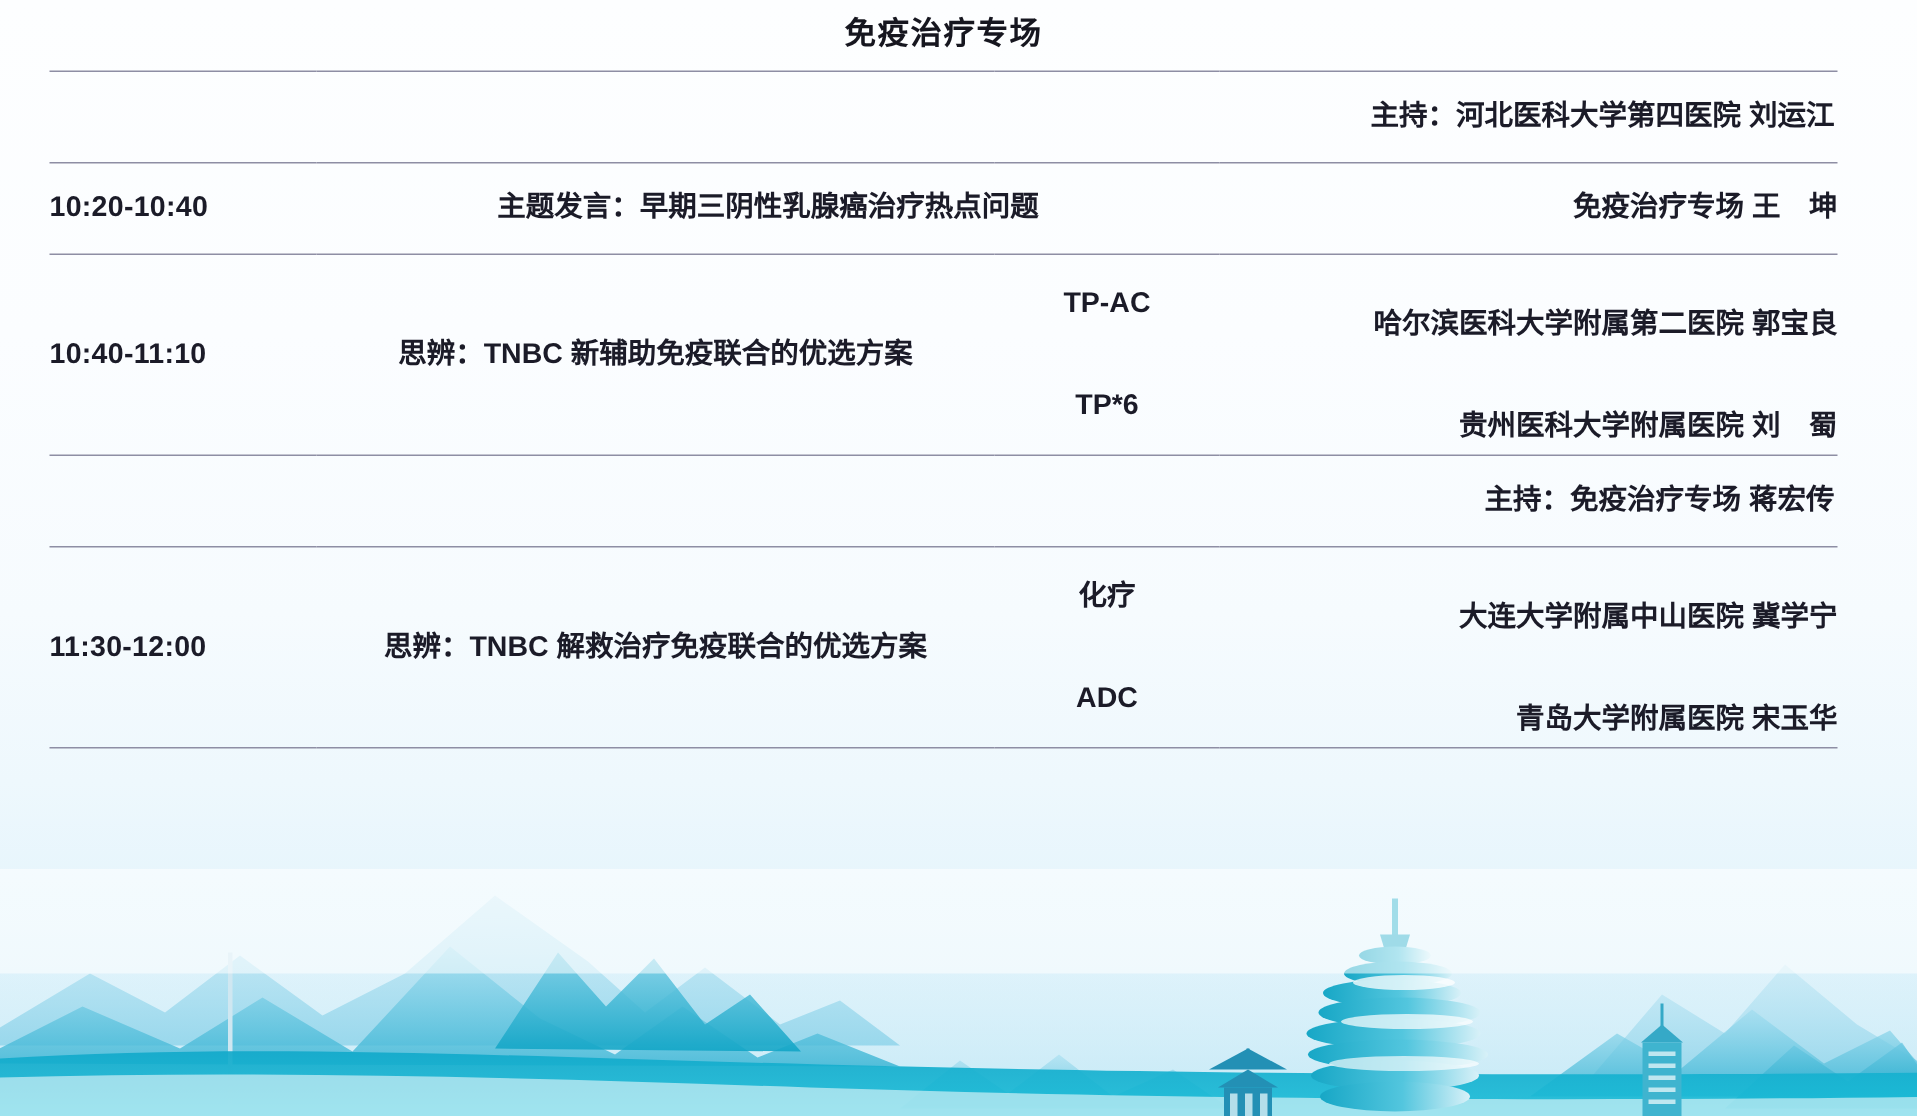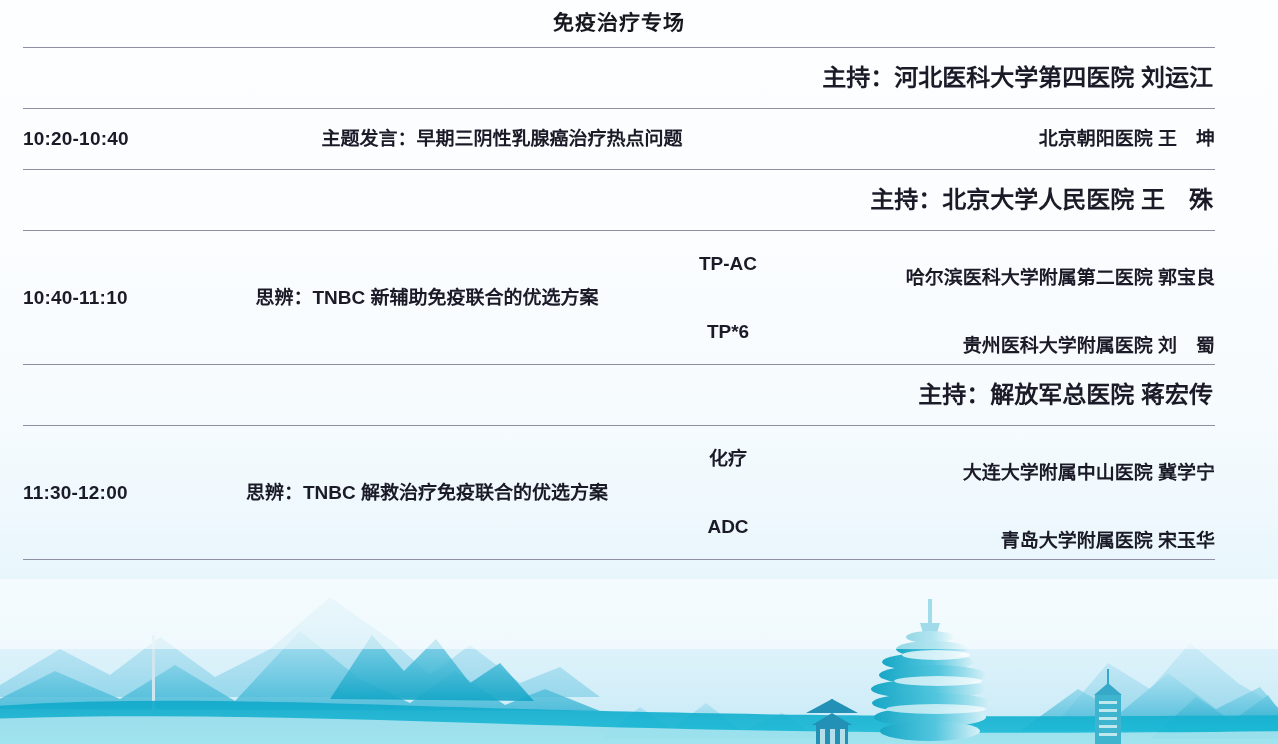--- a/index.html
+++ b/index.html
@@ -38,21 +38,21 @@
     bottom: 0;
     height: 165px;
     overflow: hidden;
     pointer-events: none;
   }
   .scenery svg { display: block; width: 1278px; height: 165px; }
 
   
   .agenda {
     position: absolute;
-    left: 23px;
+    left: 33px;
     top: 0;
     width: 1192px;
     border-collapse: collapse;
     table-layout: fixed;
   }
   .agenda td {
     padding: 0;
     vertical-align: middle;
     color: #1b1b28;
     font-size: 19px;
@@ -71,21 +71,21 @@
     font-weight: bold;
     letter-spacing: 1px;
     height: 47px;
     color: #16161f;
   }
 
   .host-row td {
     height: 60px;
     text-align: right;
     padding-right: 2px;
-    font-size: 24px;
+    font-size: 19px;
     font-weight: bold;
     white-space: nowrap;
   }
 
   .talk-row td { height: 60px; }
   .debate-row td { height: 115px; }
 
   .cell-time {
     text-align: left;
     padding-left: 12px;
@@ -238,46 +238,43 @@
         <td colspan="4">免疫治疗专场</td>
       </tr>
 
       <tr class="host-row">
         <td colspan="4">主持：河北医科大学第四医院 刘运江</td>
       </tr>
 
       <tr class="talk-row">
         <td class="cell-time">10:20-10:40</td>
         <td class="cell-topic" colspan="2">主题发言：早期三阴性乳腺癌治疗热点问题</td>
-        <td class="cell-who">北京朝阳医院 王　坤</td>
-      </tr>
-
-      <tr class="host-row">
-        <td colspan="4">主持：北京大学人民医院 王　殊</td>
-      </tr>
+        <td class="cell-who">免疫治疗专场 王　坤</td>
+      </tr>
+
 
       <tr class="debate-row">
         <td class="cell-time">10:40-11:10</td>
         <td class="cell-topic">思辨：TNBC 新辅助免疫联合的优选方案</td>
         <td class="cell-arm">
           <div class="stack center">
             <div>TP-AC</div>
             <div>TP*6</div>
           </div>
         </td>
         <td class="cell-who">
           <div class="stack right">
             <div>哈尔滨医科大学附属第二医院 郭宝良</div>
             <div>贵州医科大学附属医院 刘　蜀</div>
           </div>
         </td>
       </tr>
 
       <tr class="host-row">
-        <td colspan="4">主持：解放军总医院 蒋宏传</td>
+        <td colspan="4">主持：免疫治疗专场 蒋宏传</td>
       </tr>
 
 
 
       <tr class="debate-row">
         <td class="cell-time">11:30-12:00</td>
         <td class="cell-topic">思辨：TNBC 解救治疗免疫联合的优选方案</td>
         <td class="cell-arm">
           <div class="stack center">
             <div>化疗</div>

